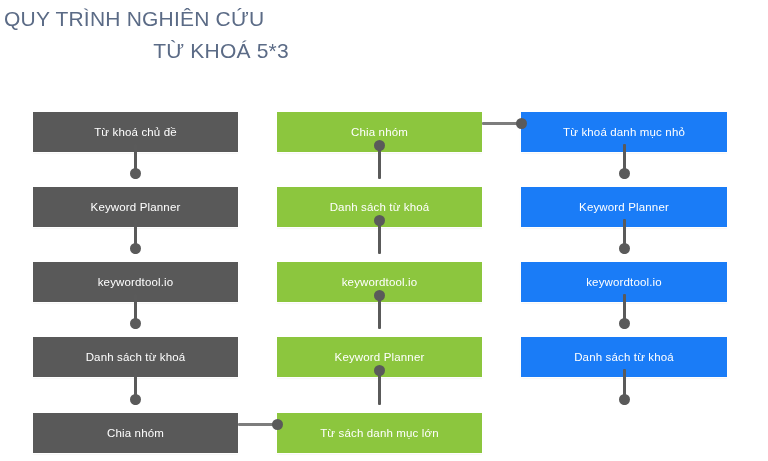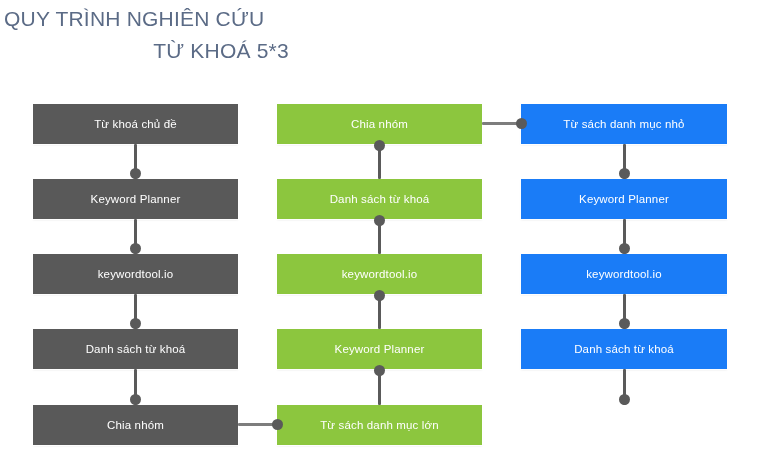--- a/index.html
+++ b/index.html
@@ -65,20 +65,21 @@
     box-sizing: border-box;
     display: flex;
     align-items: center;
     justify-content: center;
     color: #ffffff;
     font-size: 11.5px;
     font-weight: 400;
     letter-spacing: 0.15px;
     white-space: nowrap;
     box-shadow: 0 0 0 1px rgba(255,255,255,0.9), 0 1px 2px rgba(0,0,0,0.10);
+    margin-top: 8px;
   }
   .node.grey  { background: #595959; }
   .node.green { background: #8cc63e; }
   .node.blue  { background: #1a7cf7; }
 
   
   .col-a { left: 33px;  width: 205px; }
   .col-b { left: 277px; width: 205px; }
   .col-c { left: 521px; width: 206px; }
 
@@ -173,21 +174,21 @@
 
   <div class="vline vx-b v-gap-1"></div>
   <div class="dot dx-b dot-top-1"></div>
   <div class="vline vx-b v-gap-2"></div>
   <div class="dot dx-b dot-top-2"></div>
   <div class="vline vx-b v-gap-3"></div>
   <div class="dot dx-b dot-top-3"></div>
   <div class="vline vx-b v-gap-4"></div>
   <div class="dot dx-b dot-top-4"></div>
 
-  <div class="node blue col-c row-1">Từ sách danh mục nhỏ</div>
+  <div class="node blue col-c row-1">Từ khoá danh mục nhỏ</div>
   <div class="node blue col-c row-2">Keyword Planner</div>
   <div class="node blue col-c row-3">keywordtool.io</div>
   <div class="node blue col-c row-4">Danh sách từ khoá</div>
 
   <div class="vline vx-c v-gap-1"></div>
   <div class="dot dx-c dot-bot-1"></div>
   <div class="vline vx-c v-gap-2"></div>
   <div class="dot dx-c dot-bot-2"></div>
   <div class="vline vx-c v-gap-3"></div>
   <div class="dot dx-c dot-bot-3"></div>

